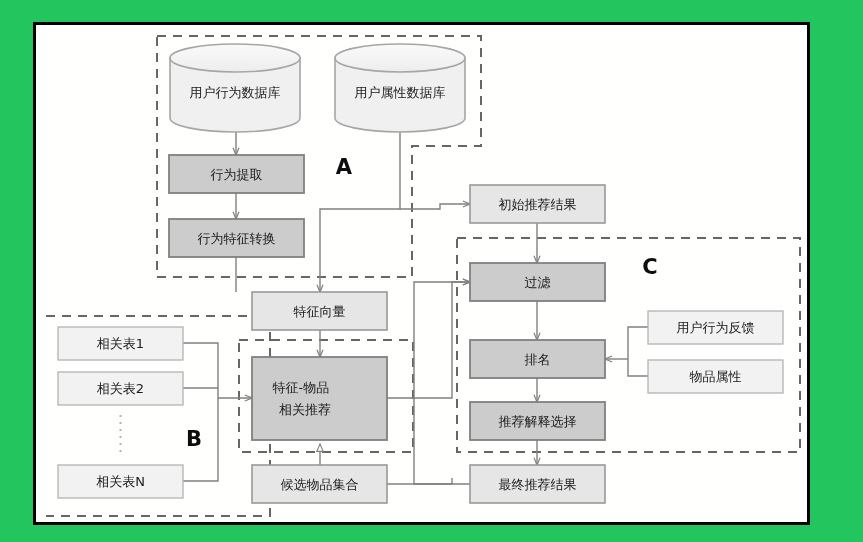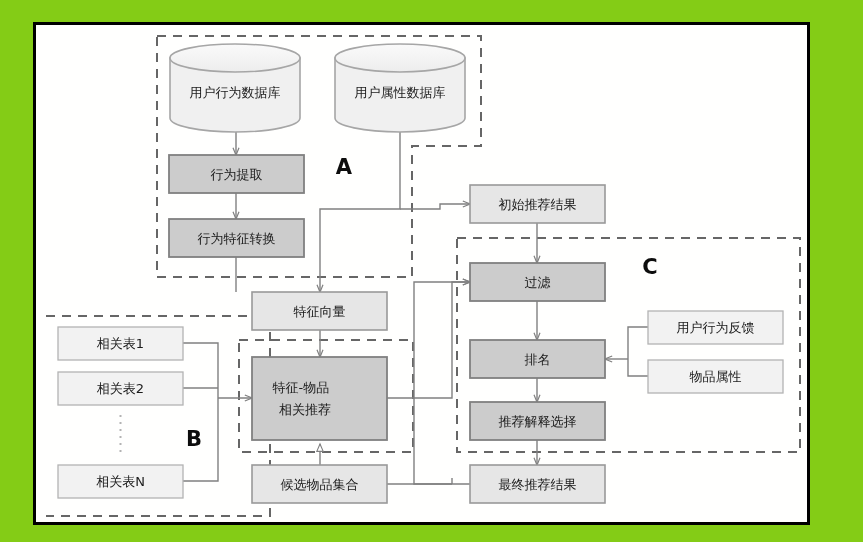--- a/index.html
+++ b/index.html
@@ -10,21 +10,21 @@
   body {
     width: 863px;
     height: 542px;
     font-family: "DejaVu Sans", "Liberation Sans", sans-serif;
     overflow: hidden;
   }
   #canvas {
     position: relative;
     width: 863px;
     height: 542px;
-    background: #84cc16;
+    background: #22c55e;
   }
   svg#diagram {
     position: absolute;
     left: 0;
     top: 0;
     width: 863px;
     height: 542px;
   }
   .node-label {
     font-family: "DejaVu Sans", "Liberation Sans", sans-serif;

